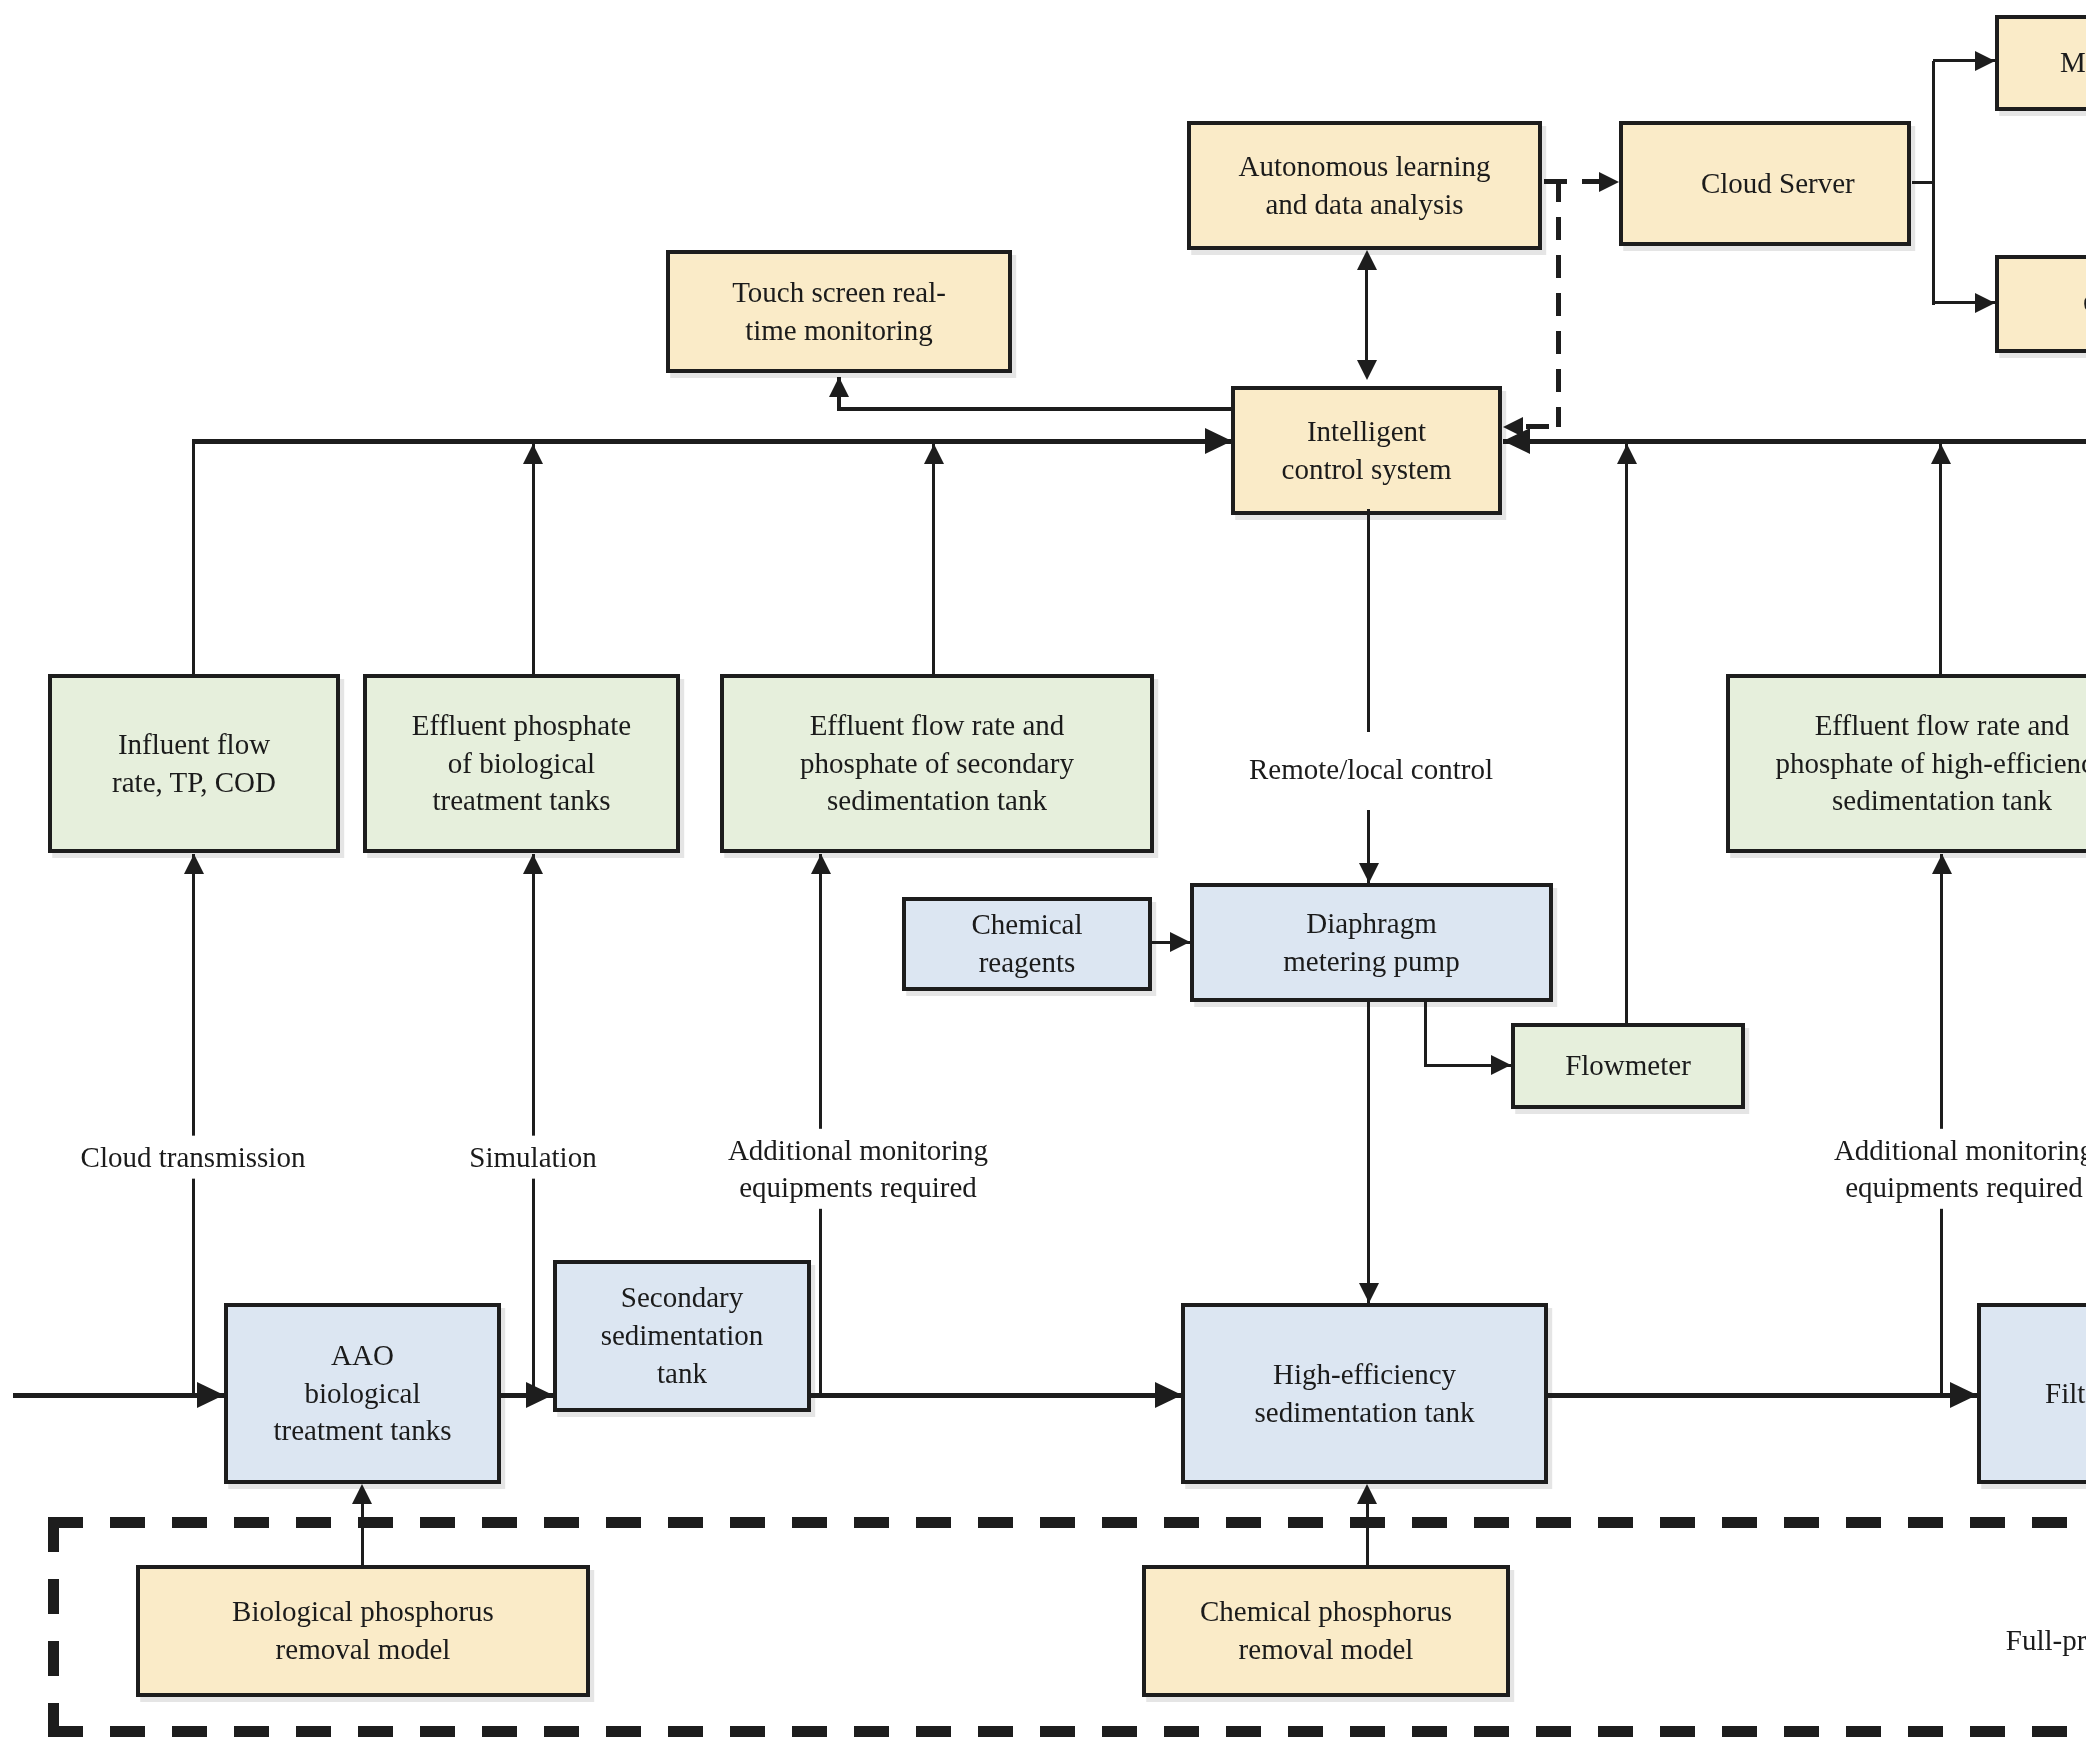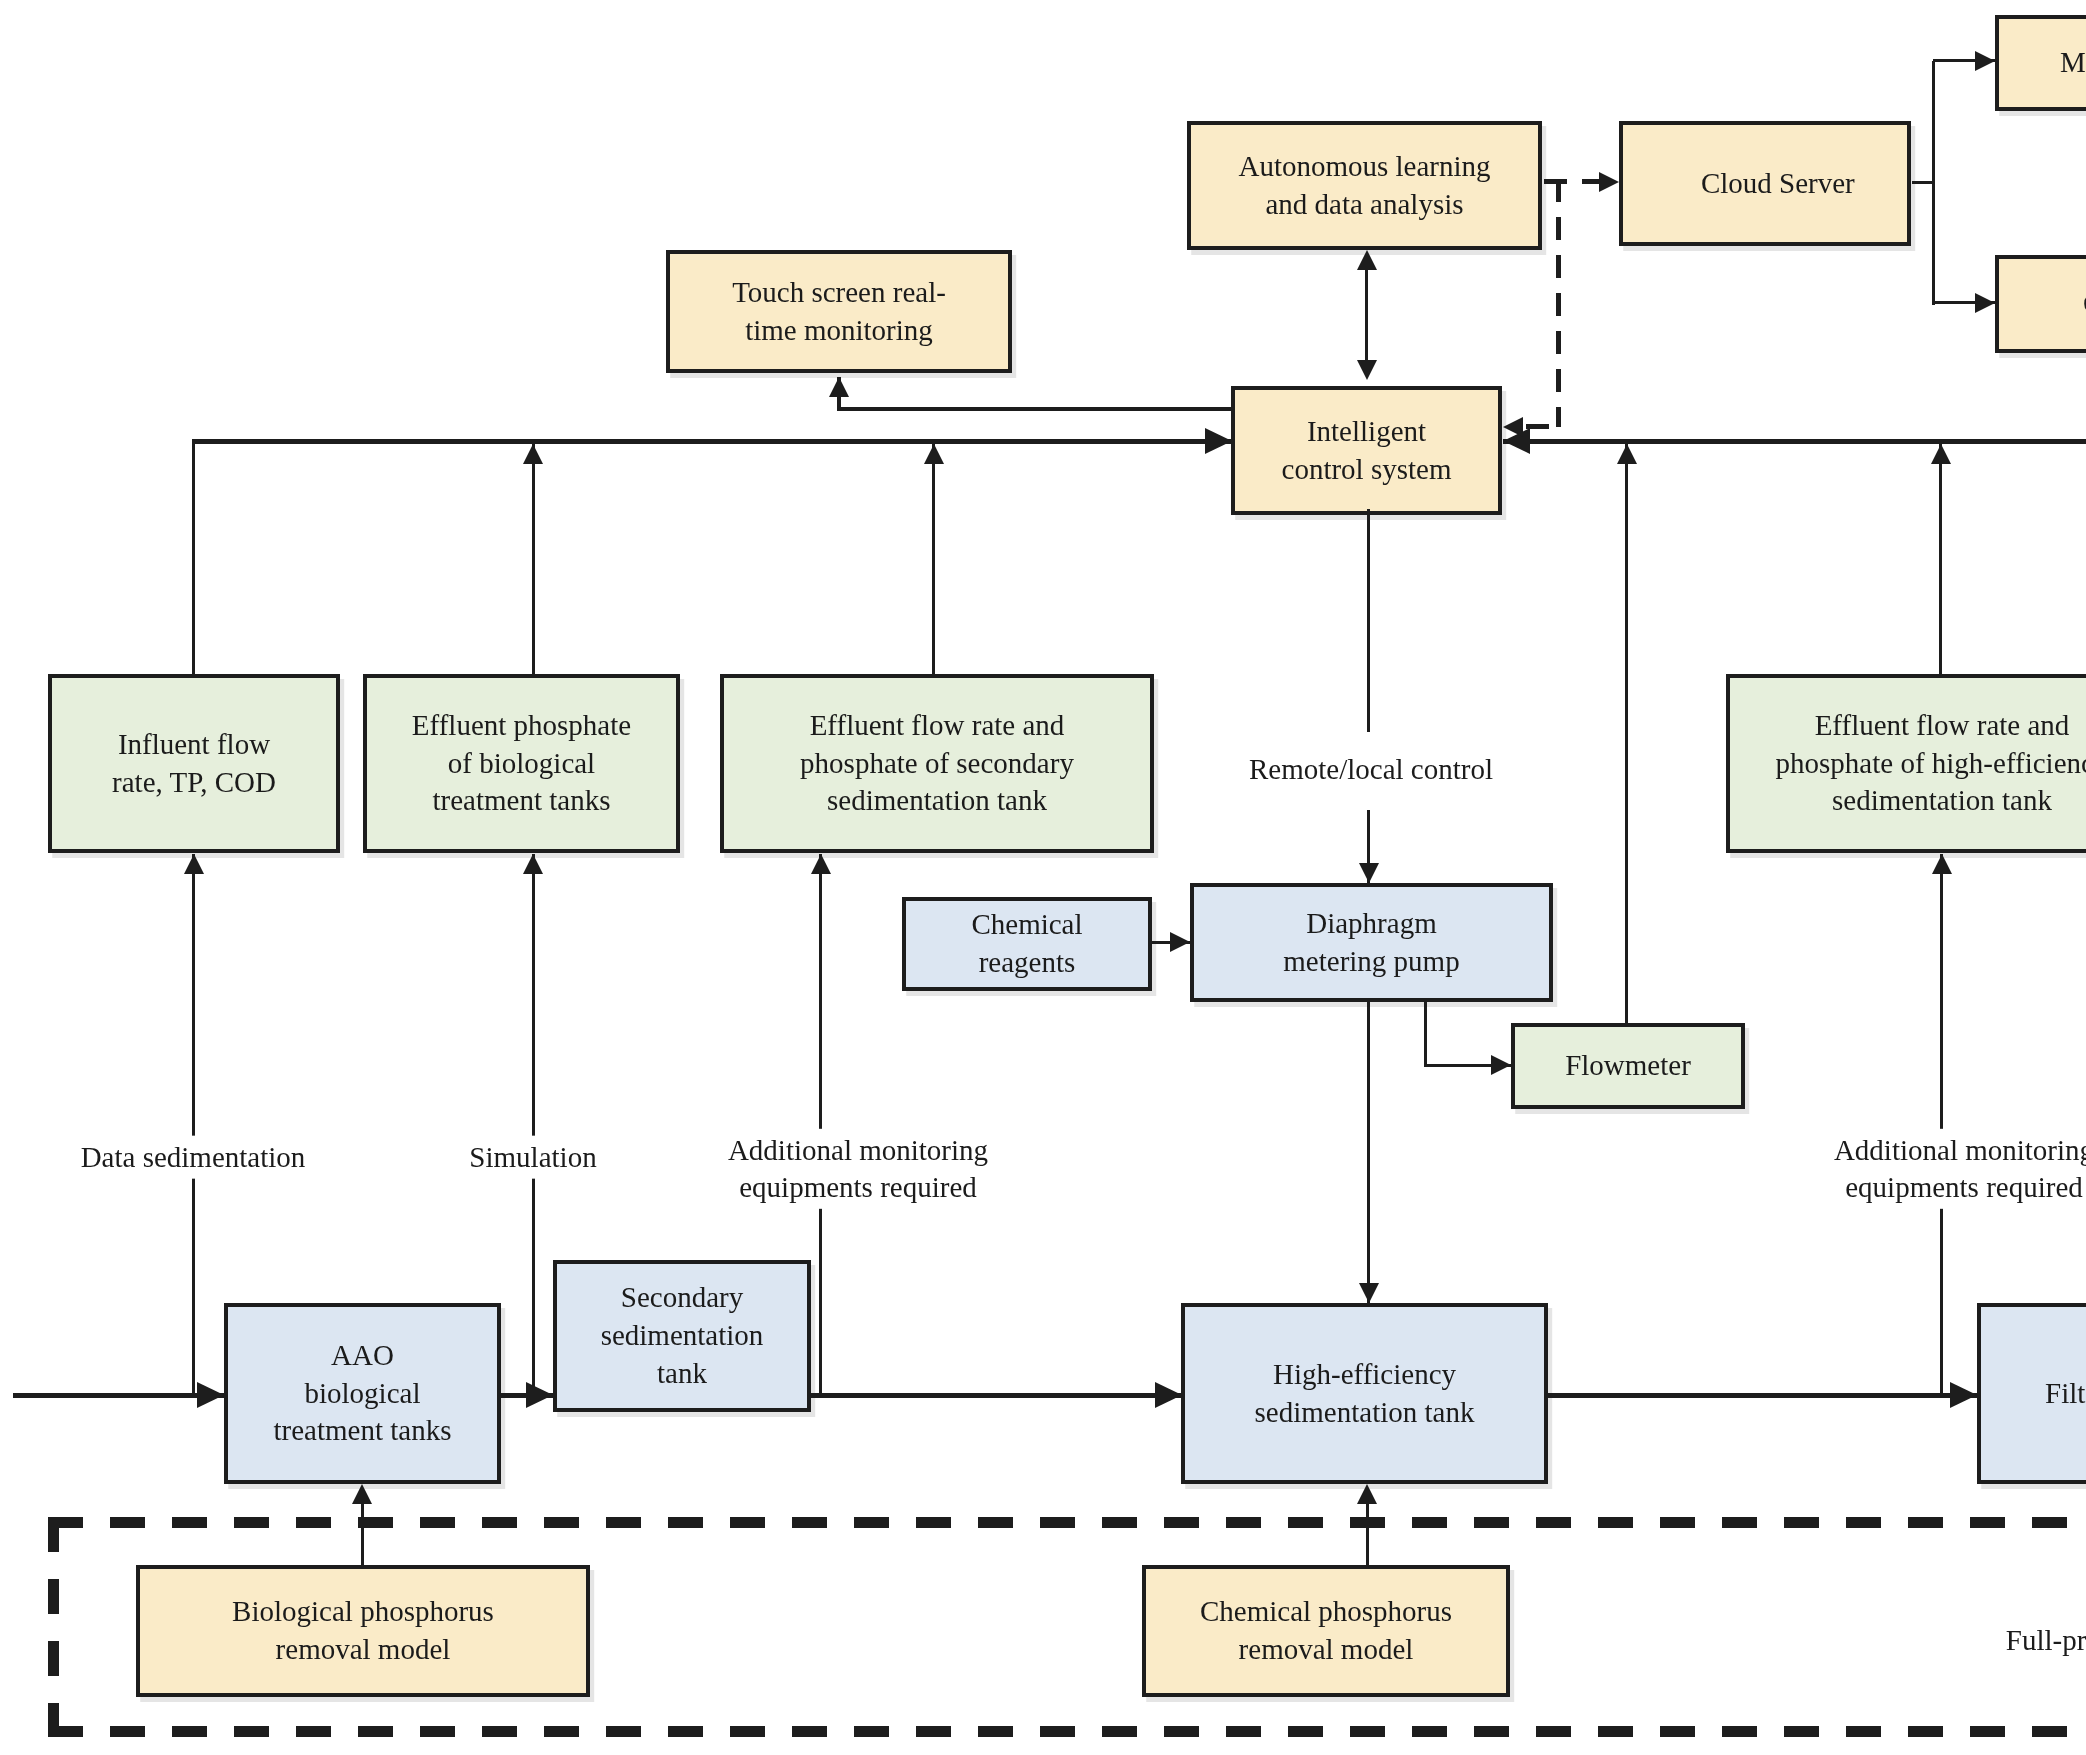--- a/index.html
+++ b/index.html
@@ -146,21 +146,21 @@
   <div class="ar as-r" style="left:1599px;top:172px;"></div>
   <div class="dash-v" style="left:1556px;top:179px;height:248px;"></div>
   <div class="dash-h" style="left:1526px;top:424px;width:31px;"></div>
   <div class="ar as-l" style="left:1503px;top:417px;"></div>
 
   <div class="dashbox-h" style="left:48px;top:1517px;width:2548px;"></div>
   <div class="dashbox-h" style="left:48px;top:1726px;width:2548px;"></div>
   <div class="dashbox-v" style="left:48px;top:1517px;height:219px;"></div>
 
   <div class="lbl nowrap" style="left:1371px;top:769px;">Remote/local control</div>
-  <div class="lbl nowrap" style="left:193px;top:1157px;">Data sedimentation</div>
+  <div class="lbl nowrap" style="left:193px;top:1157px;">Cloud transmission</div>
   <div class="lbl nowrap" style="left:533px;top:1157px;">Simulation</div>
   <div class="lbl" style="left:858px;top:1169px;">Additional monitoring
 equipments required</div>
   <div class="lbl" style="left:1964px;top:1169px;">Additional monitoring
 equipments required</div>
 
   <div class="lbl nowrap" style="left:2239px;top:1640px;">Full-process phosphorus removal model</div>
 
 </div>
 

